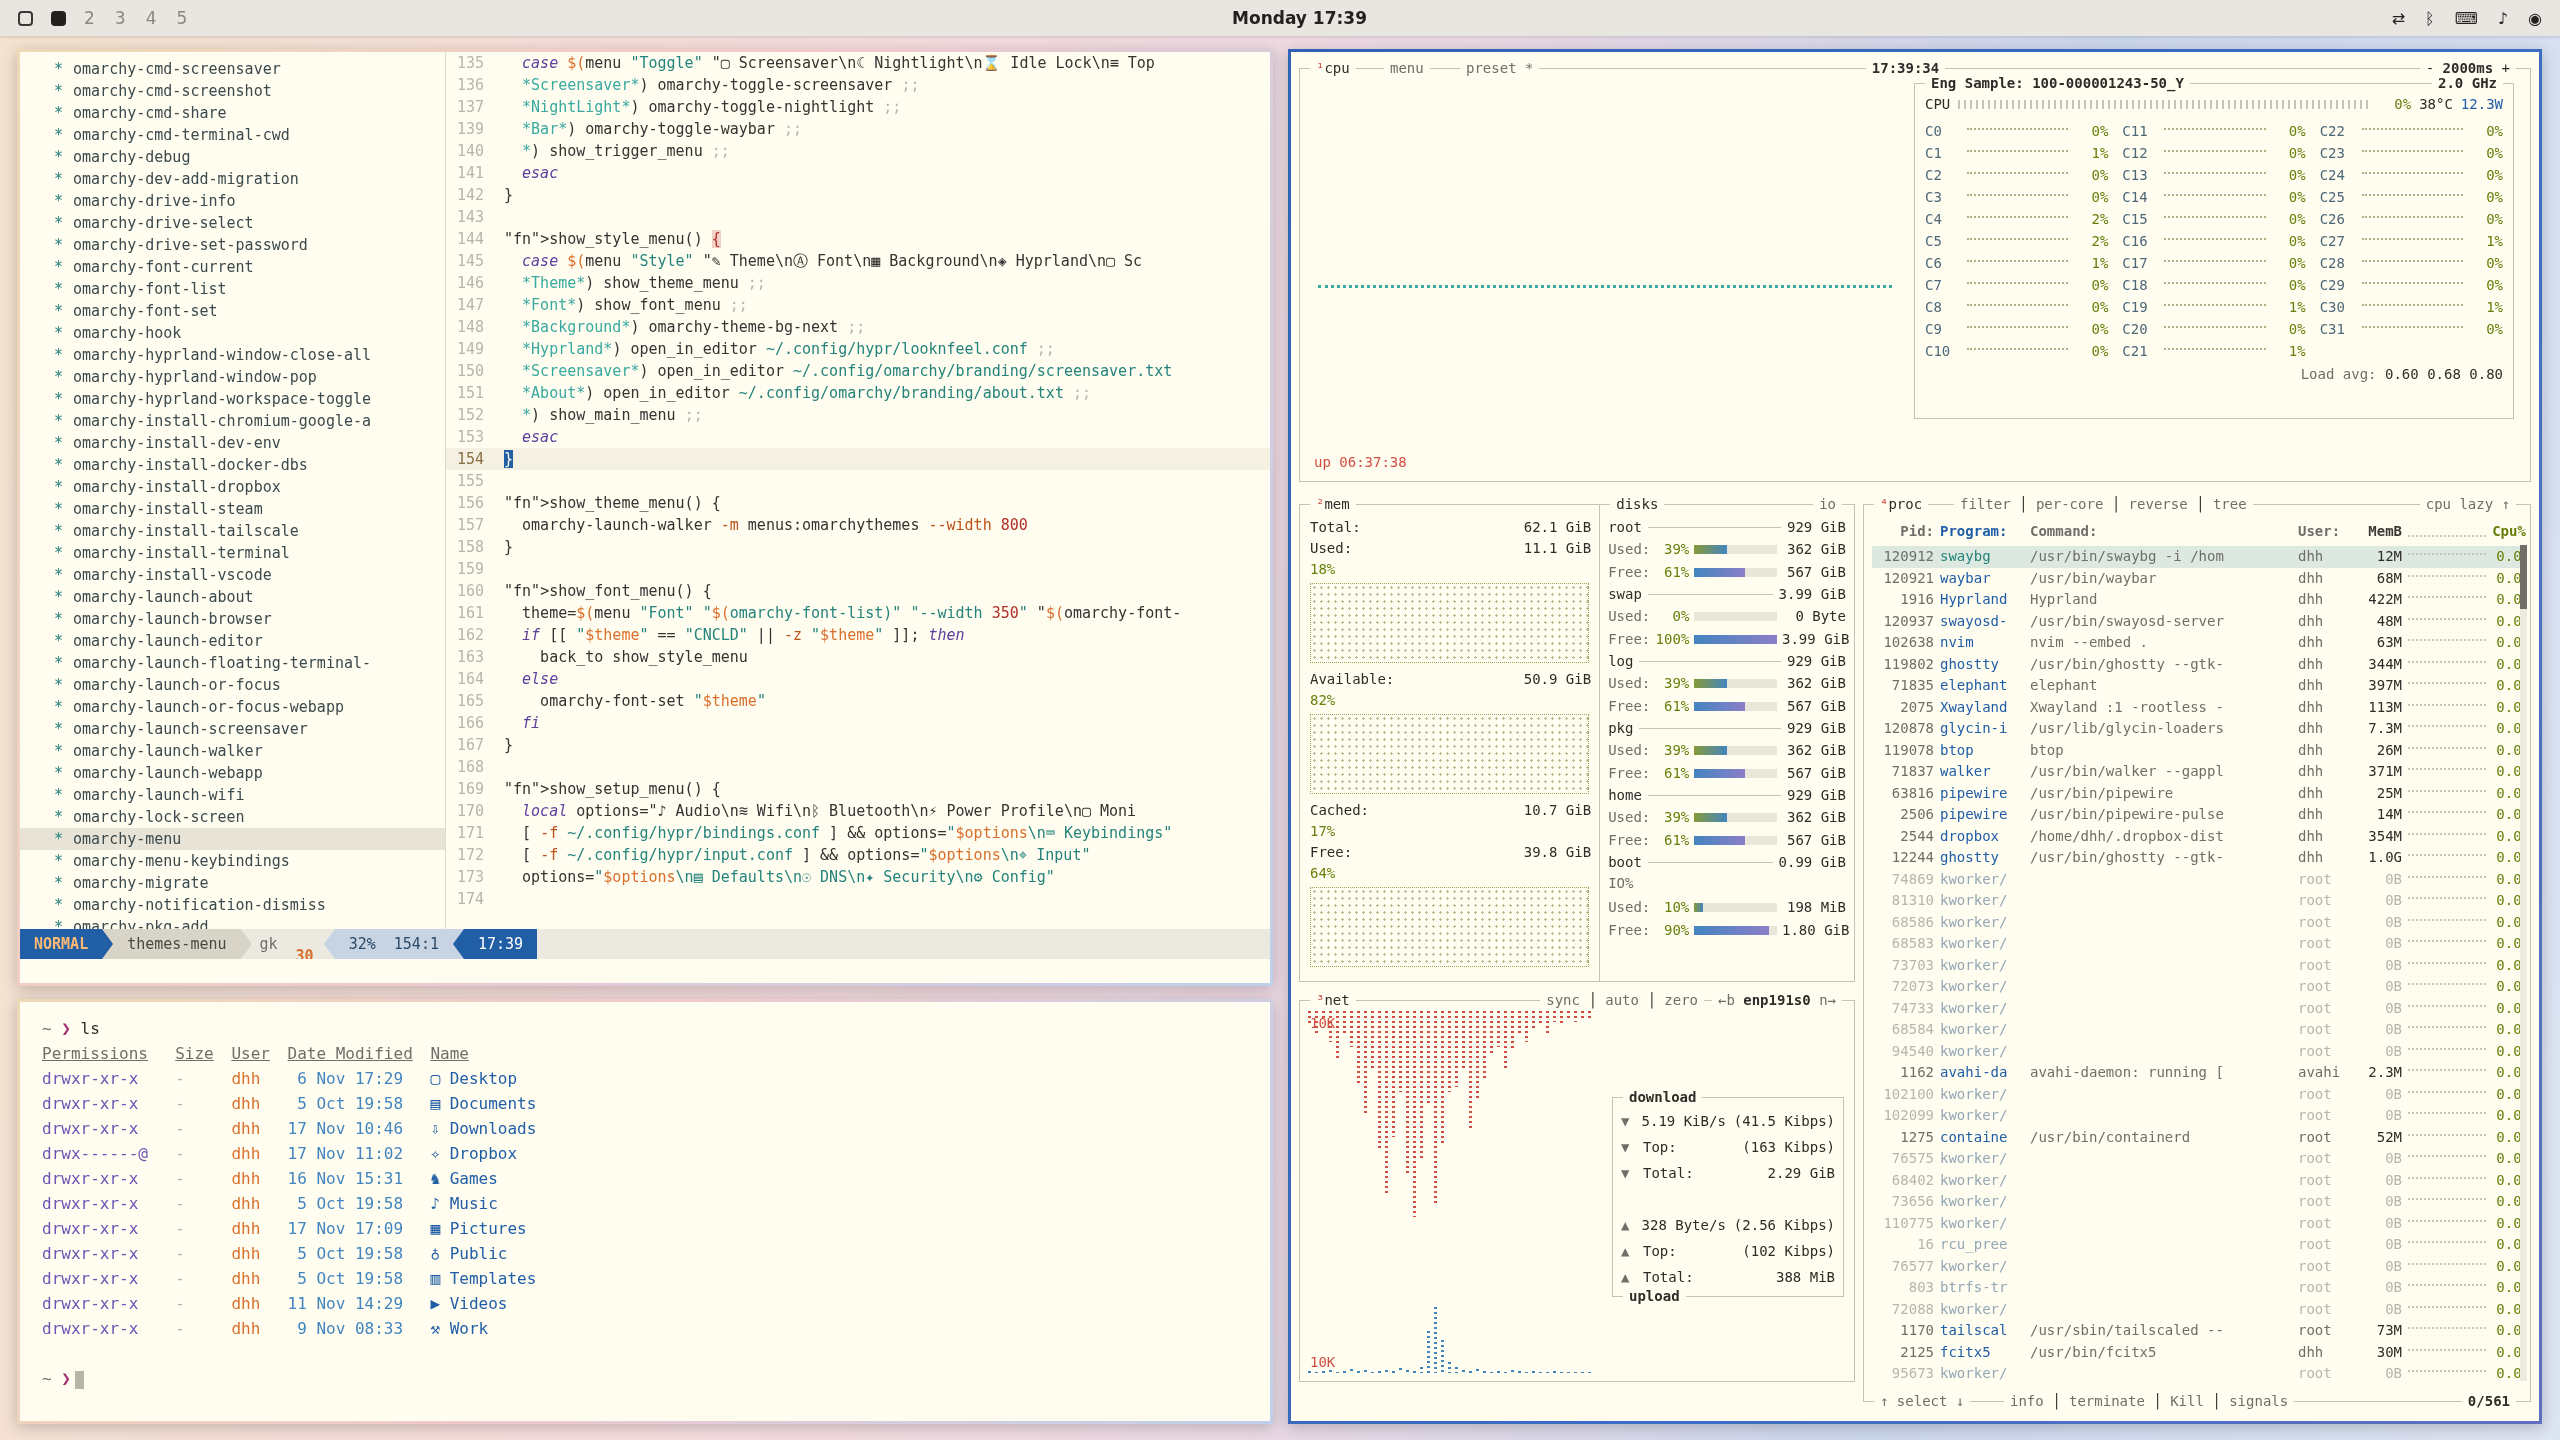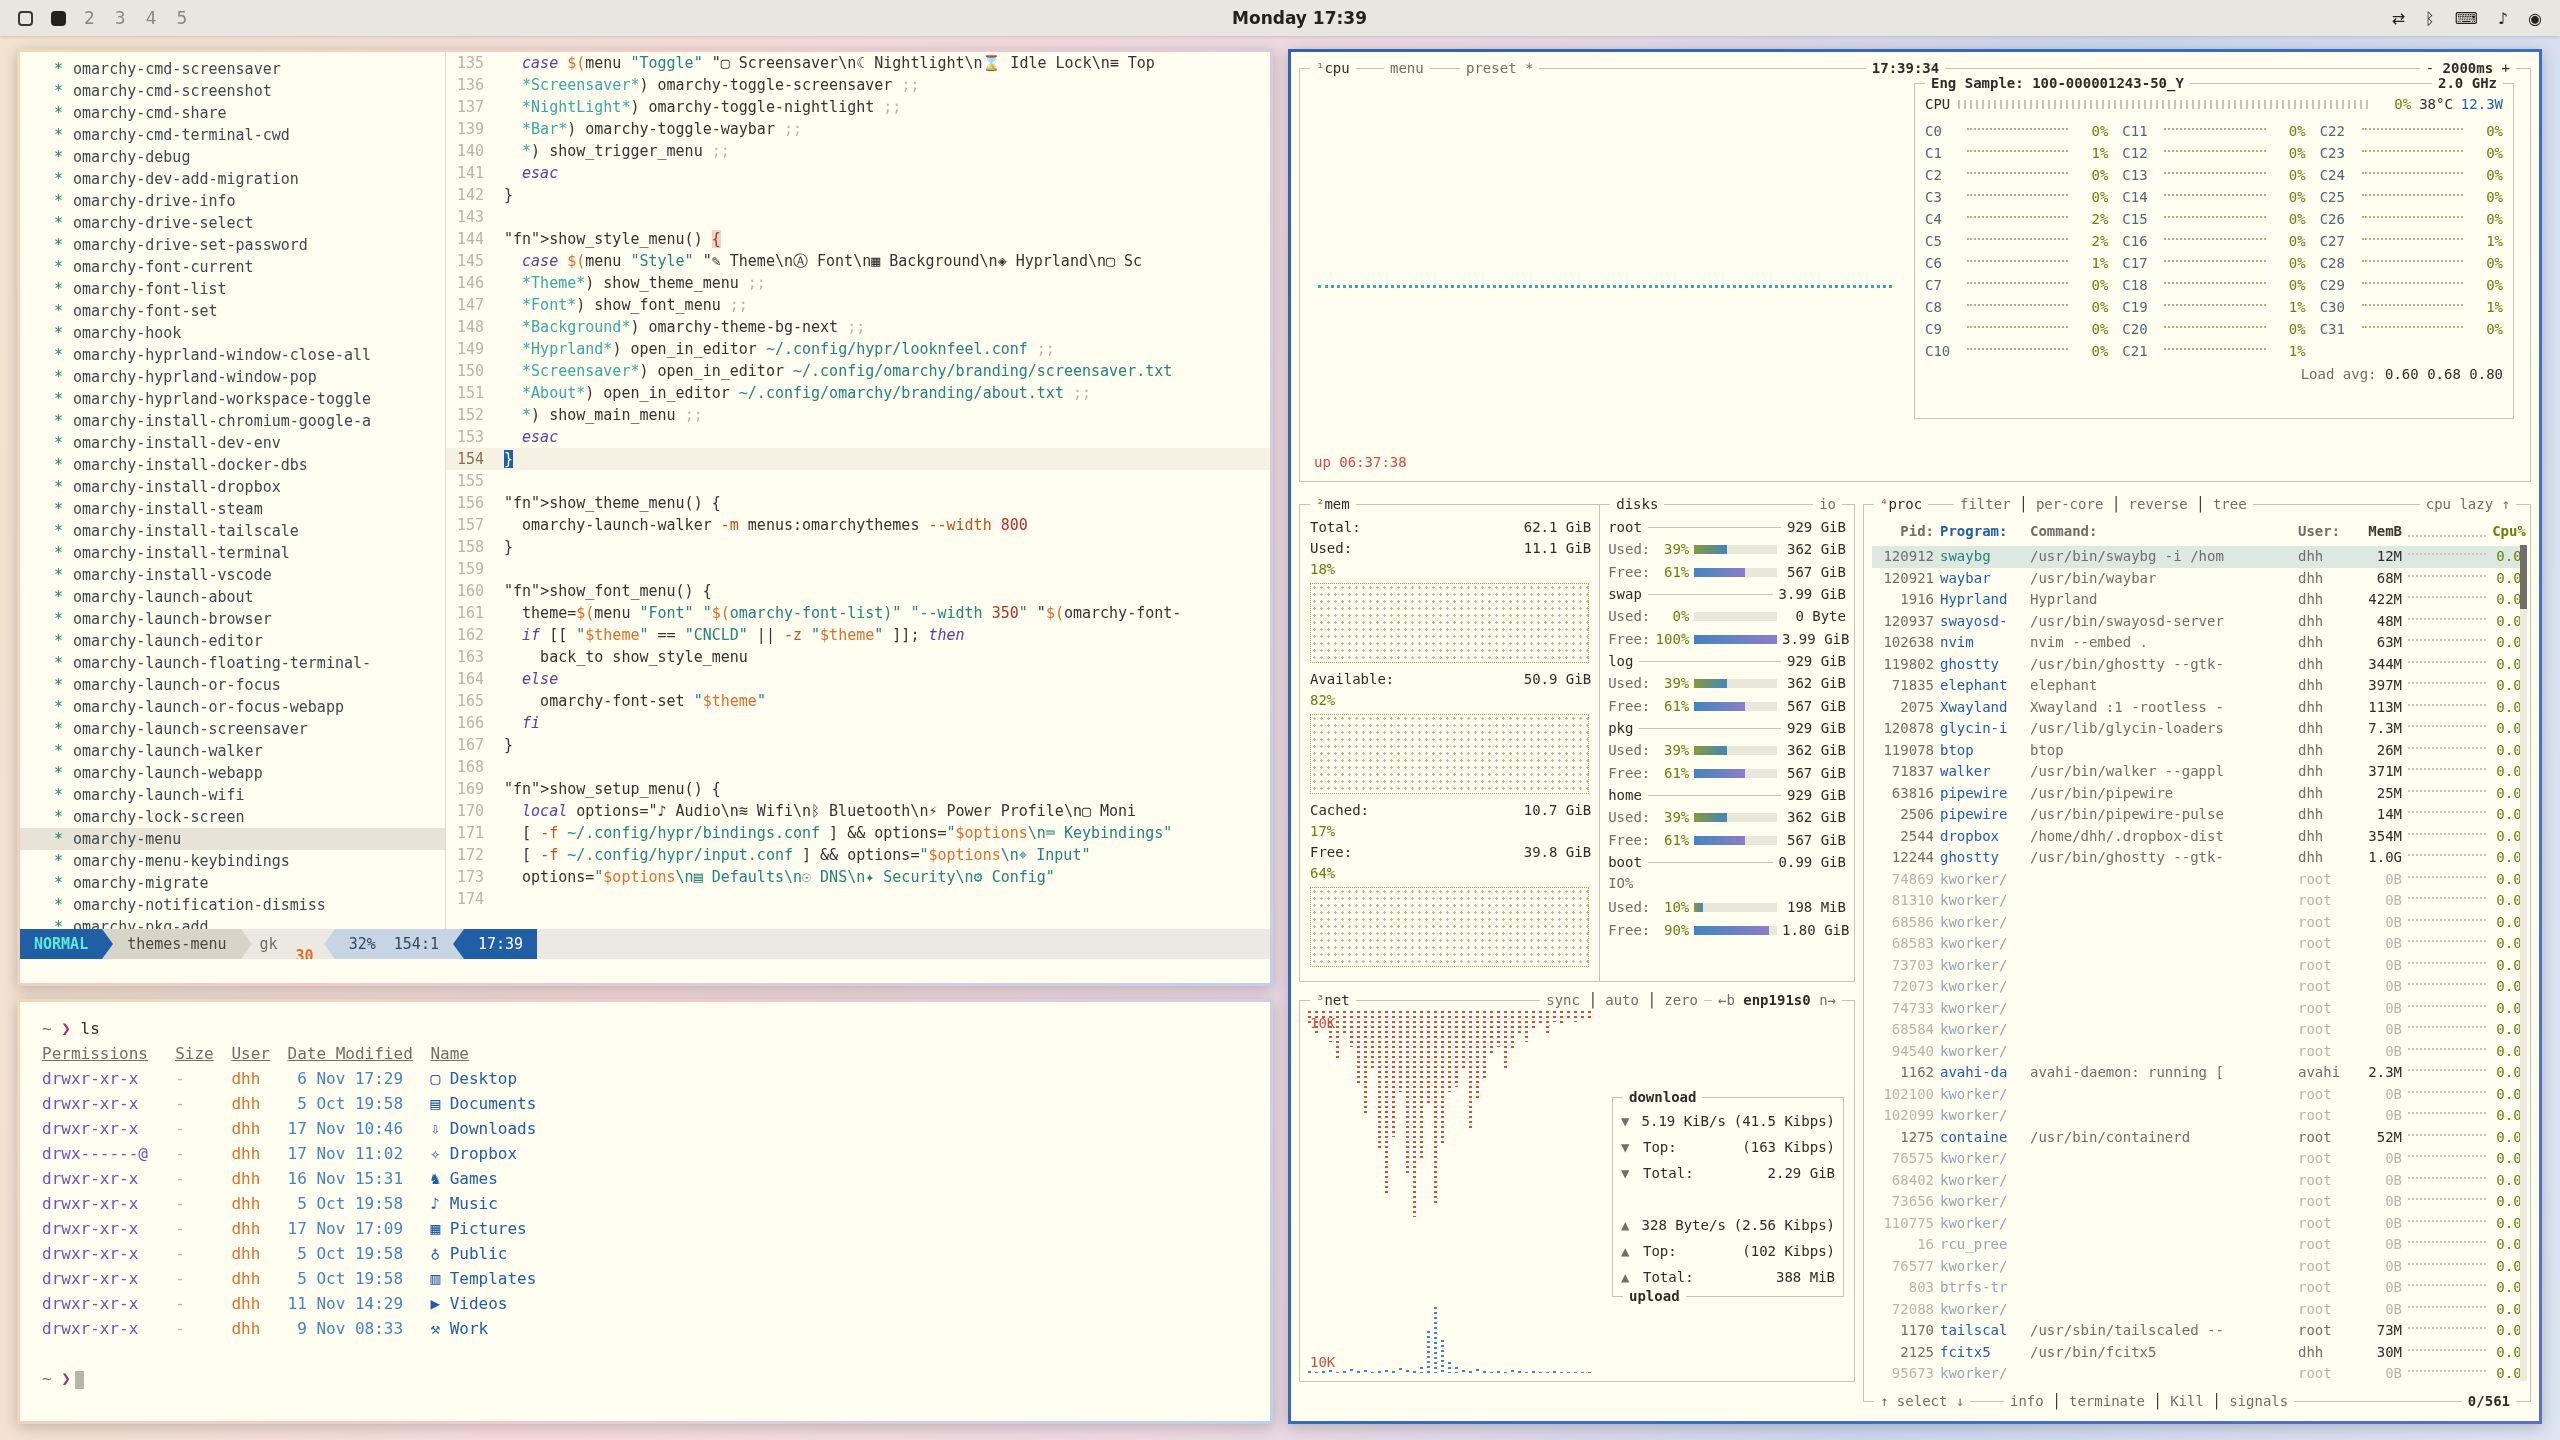--- a/index.html
+++ b/index.html
@@ -48,21 +48,21 @@
   .num{color:var(--re)}
   .var{color:var(--or2)}
   .flag{color:var(--or)}
   .punct{color:var(--tx3)}
   .pat{color:var(--cy2)}
   .mp{background:#F2D1C6;color:var(--re)}
   .cur{background:var(--bl);color:var(--paper)}
   
   .statusbar{height:30px;display:flex;align-items:stretch;font-size:15px;line-height:30px;background:#ECEAE0}
   .seg{padding:0 14px;white-space:pre}
-  .seg-mode{background:var(--bl);color:#5eead4;font-weight:bold}
+  .seg-mode{background:var(--bl);color:#fdba74;font-weight:bold}
   .seg-branch{background:#D8D5C8;color:#4a4840}
   .pl{width:0;height:0;border-top:15px solid transparent;border-bottom:15px solid transparent}
   .pl-a{border-left:11px solid var(--bl);background:#D8D5C8}
   .pl-b{border-left:11px solid #D8D5C8;background:#ECEAE0}
   .pl-c{border-right:11px solid #C6D4E3;background:#ECEAE0}
   .pl-d{border-right:11px solid var(--bl);background:#C6D4E3}
   .sb-file{flex:1;color:#3a3833;padding:0 10px;white-space:pre}
   .sb-prompt{color:var(--tx2)}
   .sb-hint{color:var(--tx2);padding:0 8px}
   .sb-diag{color:var(--or2);padding:12px 10px;font-weight:bold}

